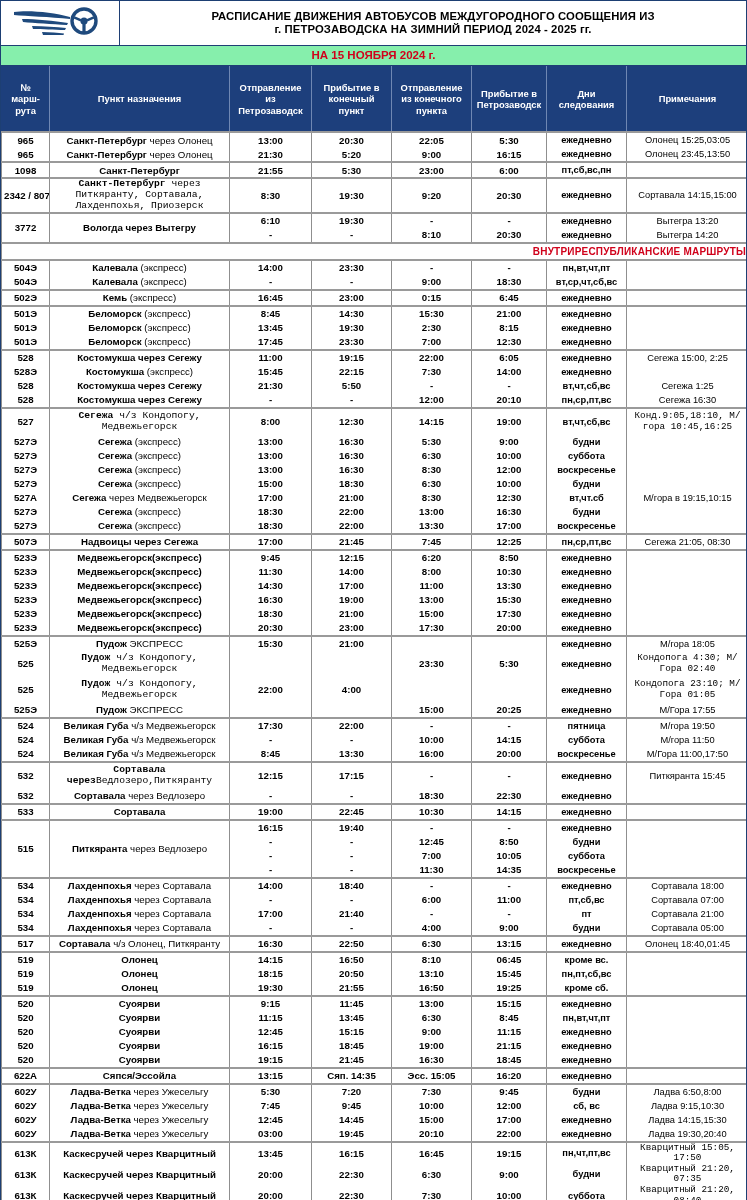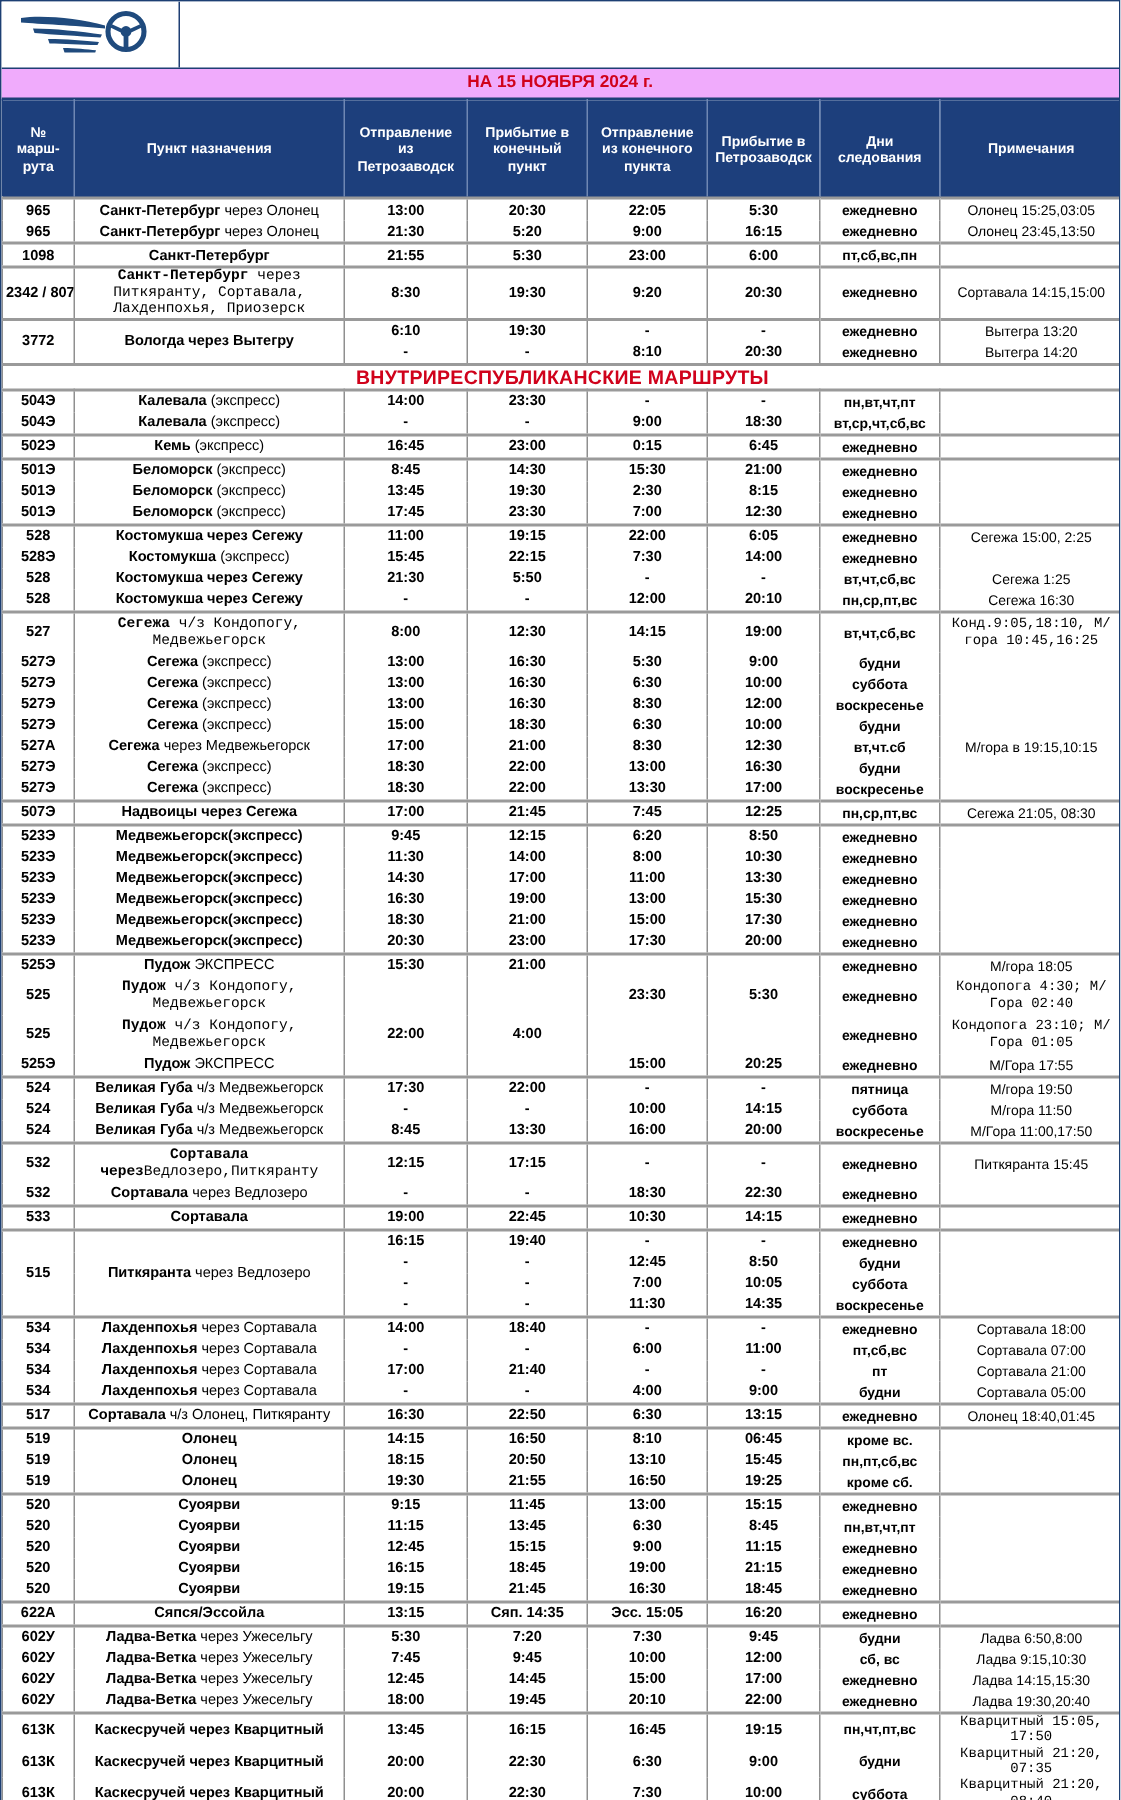--- a/index.html
+++ b/index.html
@@ -42,21 +42,21 @@
   }
   .hdr-titles .t1,.hdr-titles .t2{
     font-weight:bold;
     font-size:11.3px;
     color:#000;
     letter-spacing:.1px;
     white-space:nowrap;
   }
 
   .subhdr{
-    background:#f0abfc;
+    background:#86efac;
     text-align:center;
     font-weight:bold;
     font-size:11.5px;
     color:#d0021b;
     padding:3px 0 4px 0;
     border-bottom:1px solid #1f3f74;
   }
 
   
   table.sched{
@@ -111,22 +111,22 @@
   tbody td.note{font-size:9.3px;}
 
   
   tr.grp-top > td{border-top:2px solid #9a9a9a;}
 
   
   td.section{
     background:#ffffff;
     color:#d0021b;
     font-weight:bold;
-    font-size:13px;
-    text-align:center;
+    font-size:10px;
+    text-align:right;
     letter-spacing:.2px;
     height:15px;
     border-top:2px solid #9a9a9a;
     border-bottom:2px solid #9a9a9a;
     border-left:1px solid #8f8f8f;
     border-right:1px solid #8f8f8f;
   }
 
   
   td.ml{white-space:normal;line-height:1.12;font-size:9.6px;font-family:Liberation Mono, monospace;}
@@ -157,20 +157,24 @@
           <path d="M10 13 C24 13 42 15 56 17 L55 19 C40 18 22 17 11 16 Z"></path>
           <path d="M20 20 C32 20 44 21 54 22 L53 24 C42 24 30 23 21 23 Z"></path>
           <path d="M30 26 C38 26 46 27 52 27.5 L51.5 29 C44 29 36 29 31 29 Z"></path>
         </g>
         <circle cx="72" cy="15" r="12" fill="none" stroke="#1f4a7d" stroke-width="3.4"></circle>
         <circle cx="72" cy="15" r="3.6" fill="#1f4a7d"></circle>
         <rect x="70.4" y="17" width="3.2" height="9.5" fill="#1f4a7d"></rect>
         <path d="M62.6 10.2 L69.6 13.3 L68.5 15.6 L61.6 12.4 Z" fill="#1f4a7d"></path>
         <path d="M81.4 10.2 L74.4 13.3 L75.5 15.6 L82.4 12.4 Z" fill="#1f4a7d"></path>
       </svg>
+    </div>
+    <div class="hdr-titles">
+      <div class="t1">РАСПИСАНИЕ ДВИЖЕНИЯ АВТОБУСОВ МЕЖДУГОРОДНОГО СООБЩЕНИЯ ИЗ</div>
+      <div class="t2">г. ПЕТРОЗАВОДСКА НА ЗИМНИЙ ПЕРИОД 2024 - 2025 гг.</div>
     </div>
   </div>
 
   <div class="subhdr">НА 15 НОЯБРЯ 2024 г.</div>
 
   <table class="sched">
     <colgroup>
       <col class="c0">
         <col class="c1">
         <col class="c2">
@@ -806,21 +810,21 @@
           <td class="time">12:45</td>
           <td class="time">14:45</td>
           <td class="time">15:00</td>
           <td class="time">17:00</td>
           <td class="days">ежедневно</td>
           <td class="note">Ладва 14:15,15:30</td>
         </tr>
         <tr class="r">
           <td class="num">602У</td>
           <td class="dest"><b>Ладва-Ветка</b><span class="thin"> через Ужесельгу</span></td>
-          <td class="time">18:00</td>
+          <td class="time">03:00</td>
           <td class="time">19:45</td>
           <td class="time">20:10</td>
           <td class="time">22:00</td>
           <td class="days">ежедневно</td>
           <td class="note">Ладва 19:30,20:40</td>
         </tr>
         <tr class="r grp-top">
           <td class="num">613К</td>
           <td class="dest"><b>Каскесручей через Кварцитный</b><span class="thin"></span></td>
           <td class="time">13:45</td>

